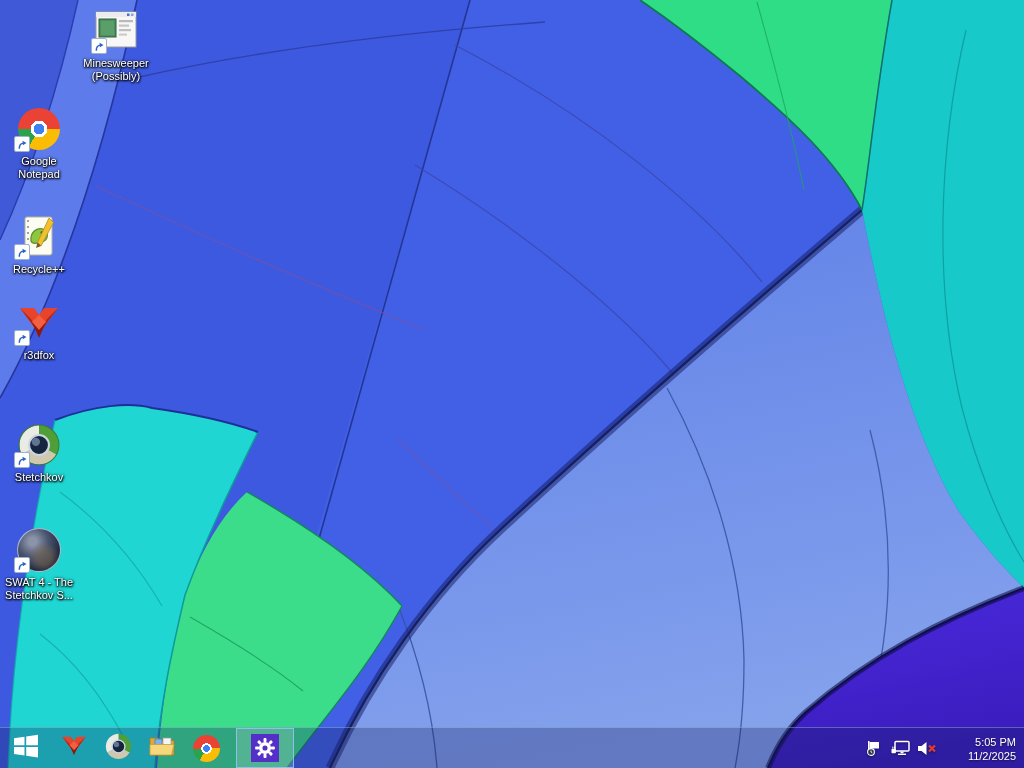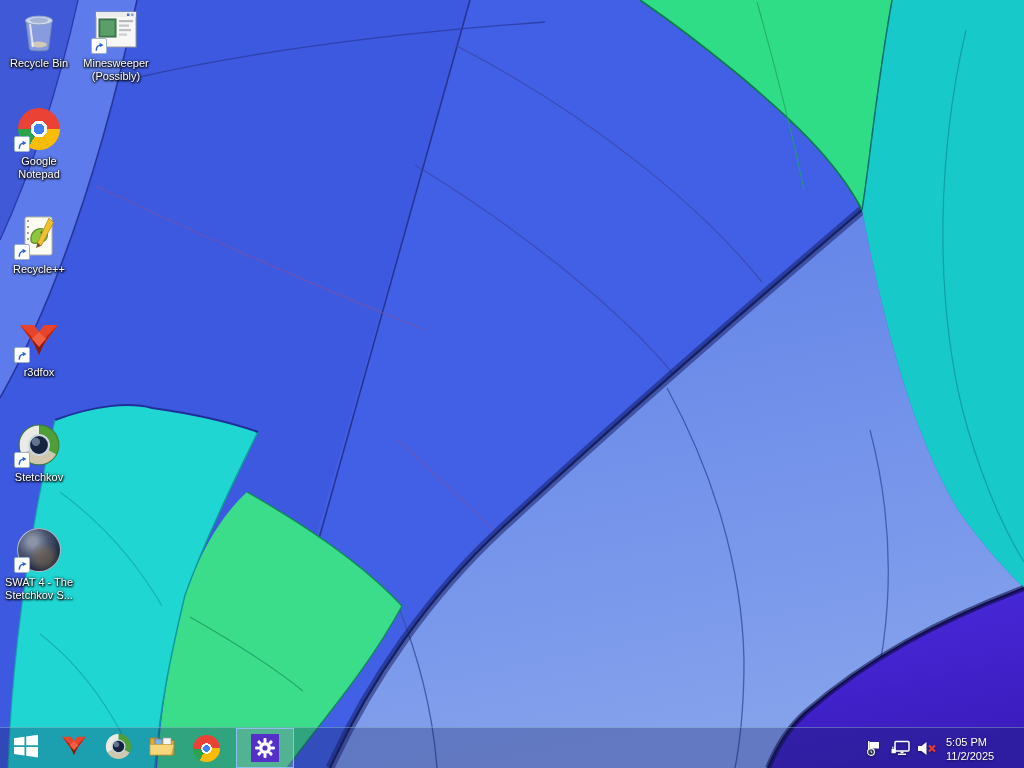--- a/index.html
+++ b/index.html
@@ -33,21 +33,21 @@
   .tb-btn{height:40px;display:flex;align-items:center;justify-content:center;}
   .tb-start{width:52px;}
   .tb-icon{width:44px;}
   .tb-active{width:58px;margin-left:8px;background:rgba(255,255,255,.17);
     border:1px solid rgba(150,195,255,.85);box-sizing:border-box;}
   .settings-sq{width:28px;height:28px;background:#5430c8;display:flex;align-items:center;
     justify-content:center;}
   #tray{margin-left:auto;display:flex;align-items:center;gap:7px;padding-right:6px;}
   .tray-ico{display:flex;align-items:center;justify-content:center;width:20px;height:22px;
     filter:drop-shadow(0 1px 1px rgba(0,0,0,.4));}
-  #clock{width:70px;text-align:left;color:#fff;font-size:11px;line-height:14px;
+  #clock{width:70px;text-align:right;color:#fff;font-size:11px;line-height:14px;
     text-shadow:0 1px 2px rgba(0,0,0,.6);padding:2px 2px 0 2px;}
 </style>
 </head>
 <body>
 
 <div id="stage">
 
   <svg id="wallpaper" viewBox="0 0 1024 768" preserveAspectRatio="none">
     <defs>
       <linearGradient id="gLight" x1="0" y1="0" x2="0.25" y2="1">
@@ -102,32 +102,20 @@
 
     <path d="M55,420 C95,405 130,402 152,408 C195,414 230,422 258,432 C232,485 205,540 185,595
              C172,650 160,705 155,768 L8,768 C12,660 28,540 55,420 Z" fill="#1FD6D2"></path>
     <path d="M258,432 C232,485 205,540 185,595 C172,650 160,705 155,768" stroke="#0F9B9B" stroke-width="1.5" fill="none"></path>
     <path d="M55,420 C95,405 130,402 152,408 C195,414 230,422 258,432" stroke="#1E2F9A" stroke-width="2" fill="none"></path>
     <path d="M55,420 C28,540 12,660 8,768" stroke="#12A8A8" stroke-width="1.4" fill="none" opacity=".7"></path>
     <path d="M60,492 C98,520 134,558 162,606" stroke="#12A8A8" stroke-width="1.1" fill="none" opacity=".8"></path>
     <path d="M40,634 C74,660 102,696 124,738" stroke="#12A8A8" stroke-width="1.1" fill="none" opacity=".8"></path>
   </svg>
 
-  <div class="desktop-icon" style="left:3px;top:6px">
-    <div class="di-glyph">
-      <svg width="40" height="46" viewBox="0 0 40 46">
-        <path d="M7,13 L33,13 L29.5,41 C29.3,43.5 10.7,43.5 10.5,41 Z" fill="rgba(196,210,232,0.55)" stroke="rgba(120,140,175,.9)" stroke-width="1"></path>
-        <ellipse cx="20" cy="36.5" rx="8" ry="3" fill="#d9cdb2" opacity=".9"></ellipse>
-        <ellipse cx="20" cy="12.5" rx="13.5" ry="4.4" fill="rgba(222,232,248,.85)" stroke="#8fa3c0" stroke-width="1"></ellipse>
-        <ellipse cx="20" cy="12.5" rx="9" ry="2.7" fill="rgba(140,160,195,.6)"></ellipse>
-        <path d="M11,16 L14,39" stroke="rgba(255,255,255,.7)" stroke-width="2"></path>
-      </svg>
-    </div>
-    <div class="di-label">Recycle Bin</div>
-  </div>
 
   <div class="desktop-icon" style="left:80px;top:6px">
     <div class="di-glyph">
       <svg width="46" height="42" viewBox="0 0 46 42">
         <rect x="3" y="2" width="40" height="35" fill="#f7f7f7" stroke="#9a9a9a"></rect>
         <rect x="3" y="2" width="40" height="5" fill="#ececec"></rect>
         <rect x="34" y="3.5" width="2.5" height="2.5" fill="#4a6fd0"></rect>
         <rect x="38" y="3.5" width="2.5" height="2.5" fill="#8aa4dc"></rect>
         <rect x="6" y="9" width="17" height="18" fill="#4c8f5c" stroke="#2f5f3f"></rect>
         <rect x="8" y="11" width="13" height="14" fill="#5ea36d" opacity=".8"></rect>
@@ -178,21 +166,21 @@
       <span class="shortcut-badge">
         <svg width="11" height="11" viewBox="0 0 12 12">
             <path d="M2.5,10.5 C2.5,6 4,4.5 7.5,4.5" stroke="#2a62c8" stroke-width="1.6" fill="none"></path>
             <path d="M6,1.8 L10.4,4.3 L6.4,6.9 Z" fill="#2a62c8"></path>
           </svg>
       </span>
     </div>
     <div class="di-label">Recycle++</div>
   </div>
 
-  <div class="desktop-icon" style="left:3px;top:315px">
+  <div class="desktop-icon" style="left:3px;top:298px">
     <div class="di-glyph">
       <svg width="44" height="42" viewBox="0 0 44 42">
         <path d="M3,6 L17,6 L22,13 L27,6 L41,6 L22,32 Z" fill="#e8432b"></path>
         <path d="M3,6 L12,18 L22,32 L14,17 Z" fill="#a81f10" opacity=".85"></path>
         <path d="M41,6 L32,18 L22,32 L30,17 Z" fill="#a81f10" opacity=".85"></path>
         <path d="M22,13 L29,20 L22,28 L15,20 Z" fill="#f2603f"></path>
         <path d="M15,20 L22,28 L29,20 L22,36 Z" fill="#8e1a0e"></path>
       </svg>
       <span class="shortcut-badge">
         <svg width="11" height="11" viewBox="0 0 12 12">

